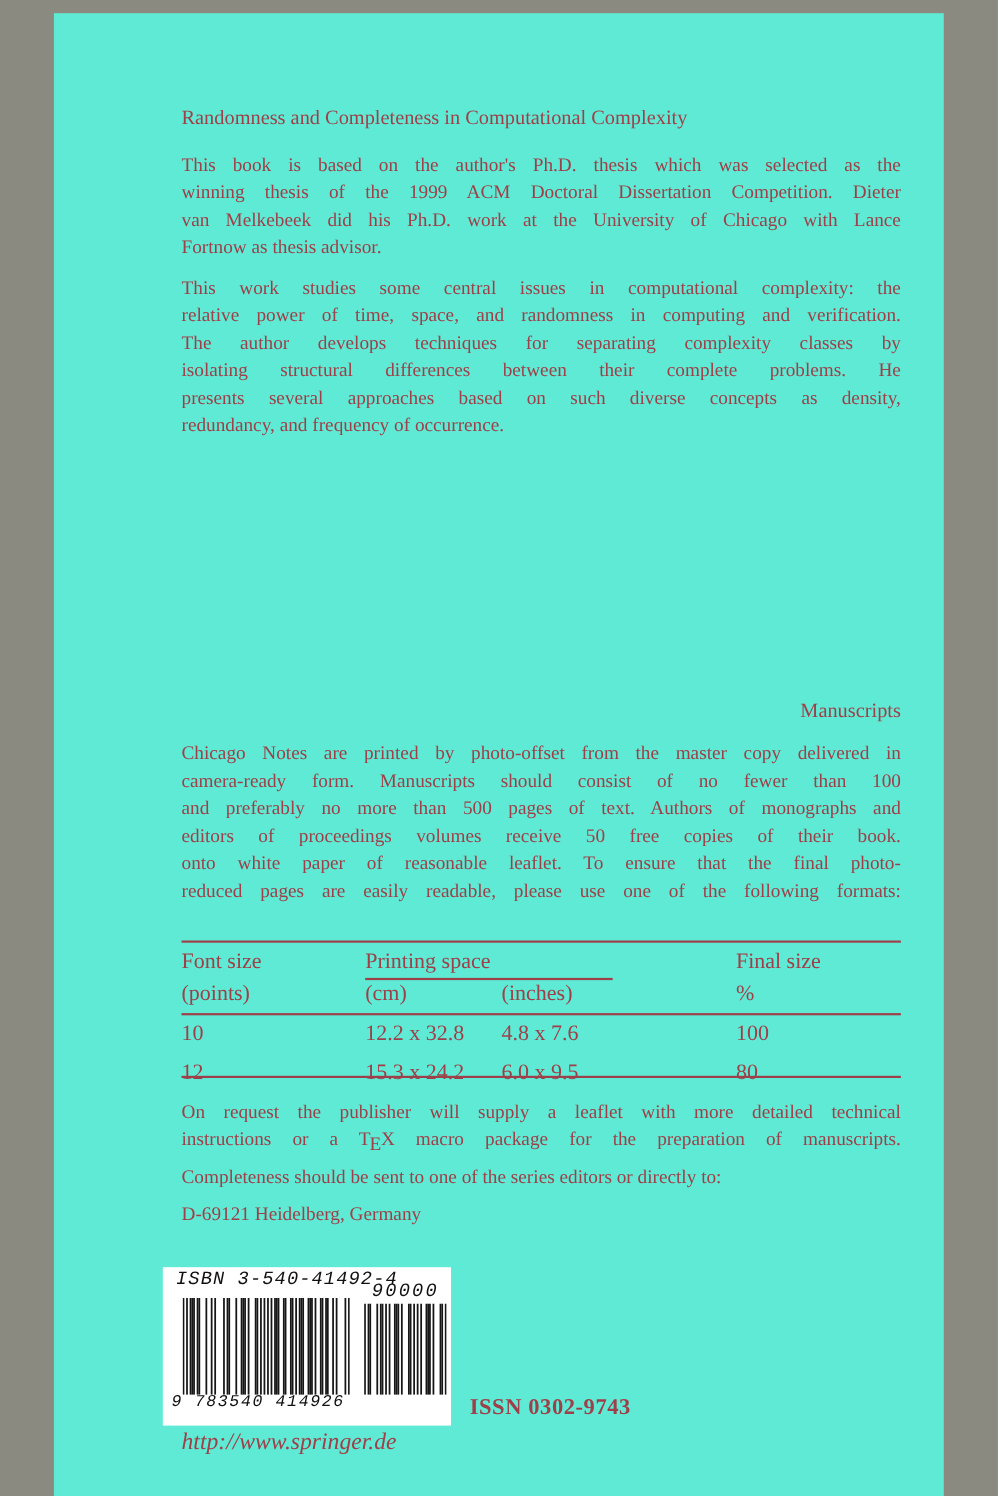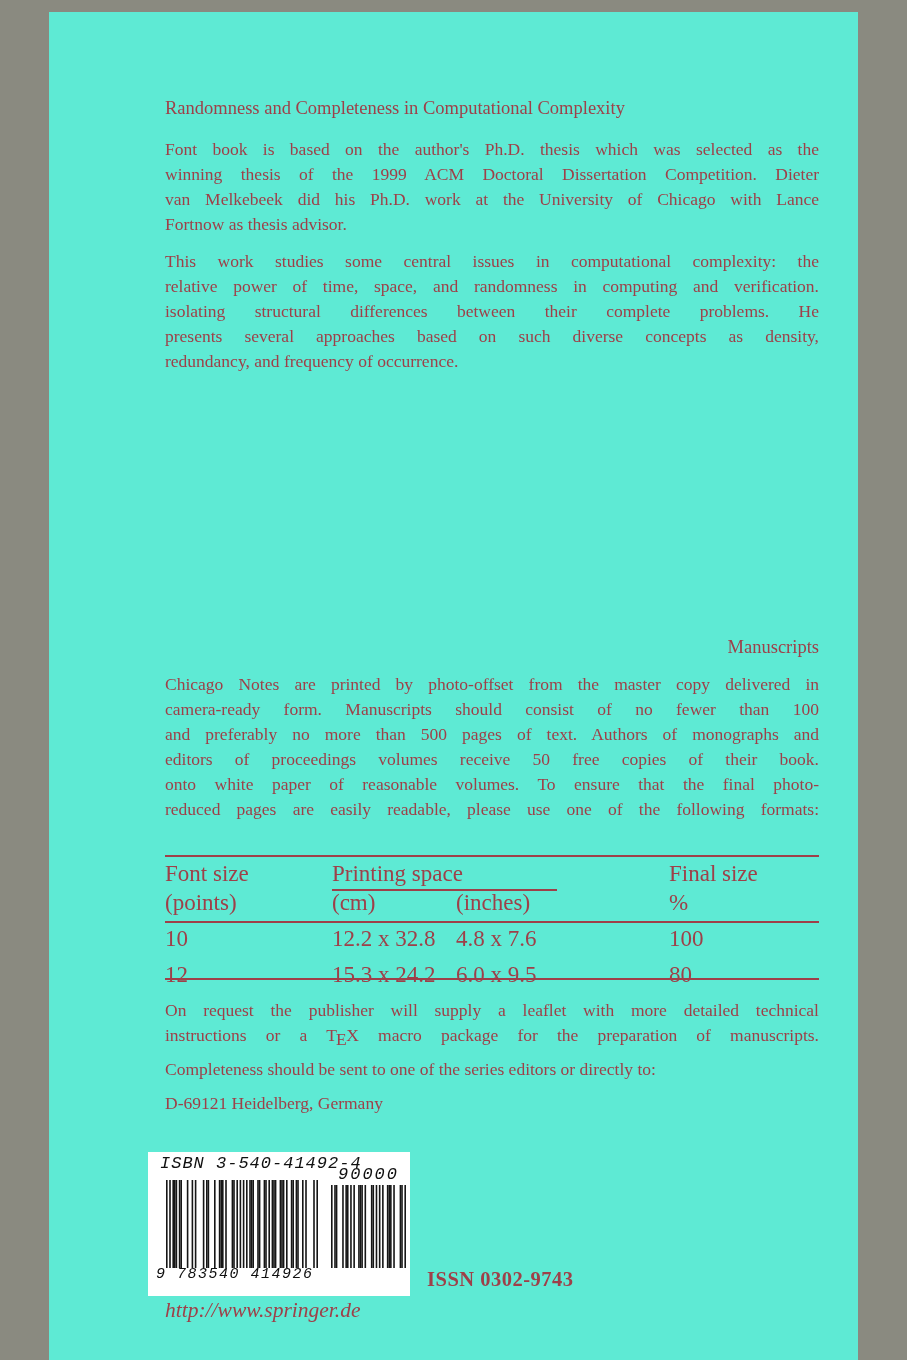--- a/index.html
+++ b/index.html
@@ -17,21 +17,21 @@
   .heading{font-size:18.5px;line-height:24px;}
   .tex-e{display:inline-block;vertical-align:-0.215em;margin-left:-0.055em;margin-right:-0.02em;}
 
   
   .ftable{height:125px;}
   .rule{position:absolute;left:0;width:654px;height:2px;background:#9e4049;}
   .rule.top{top:0;}
   .rule.mid{top:66px;}
   .rule.bot{top:123px;}
   .pa-underline{position:absolute;left:167px;top:34px;width:225px;height:1.5px;background:#9e4049;}
-  .tcell{position:absolute;font-size:23px;line-height:22px;white-space:nowrap;}
+  .tcell{position:absolute;font-size:20px;line-height:22px;white-space:nowrap;}
   .c1{left:0;} .c2{left:167px;} .c3{left:291px;} .c4{left:504px;}
   .hr1{top:8px;} .hr2{top:37px;} .dr1{top:73px;} .dr2{top:109px;}
 
   
   .barcode-box{left:99px;top:1140px;width:262px;height:144px;background:#ffffff;font-style:italic;}
   .mono{font-family:"Liberation Mono","DejaVu Sans Mono",monospace;color:#111;}
   .isbn-label{position:absolute;left:12px;top:2px;font-size:17px;letter-spacing:1px;white-space:nowrap;}
   .price-code{position:absolute;left:190px;top:13px;font-size:17px;letter-spacing:2px;white-space:nowrap;}
   .ean-digits{position:absolute;left:8px;top:114px;font-size:15px;letter-spacing:1.5px;white-space:nowrap;}
   .bars-main{position:absolute;left:18px;top:28px;width:152px;height:88px;}
@@ -42,42 +42,43 @@
   .url{left:116px;top:1286px;font-size:21.5px;font-style:italic;white-space:nowrap;}
 </style>
 </head>
 <body>
 
 <div class="page">
 
   <div class="abs col title" style="top:84px;">Randomness and Completeness in Computational Complexity</div>
 
   <div class="abs col" style="top:125px;">
-    <div class="line j">Font book is based on the author's Ph.D. thesis which was selected as the</div>
+    <div class="line j">This book is based on the author's Ph.D. thesis which was selected as the</div>
     <div class="line j">winning thesis of the 1999 ACM Doctoral Dissertation Competition. Dieter</div>
     <div class="line j">van Melkebeek did his Ph.D. work at the University of Chicago with Lance</div>
     <div class="line">Fortnow as thesis advisor.</div>
   </div>
 
   <div class="abs col" style="top:237px;">
     <div class="line j">This work studies some central issues in computational complexity: the</div>
     <div class="line j">relative power of time, space, and randomness in computing and verification.</div>
+    <div class="line j">The author develops techniques for separating complexity classes by</div>
     <div class="line j">isolating structural differences between their complete problems. He</div>
     <div class="line j">presents several approaches based on such diverse concepts as density,</div>
     <div class="line">redundancy, and frequency of occurrence.</div>
   </div>
 
   <div class="abs col heading" style="top:623px;text-align:right;">Manuscripts</div>
 
   <div class="abs col" style="top:660px;">
     <div class="line j">Chicago Notes are printed by photo-offset from the master copy delivered in</div>
     <div class="line j">camera-ready form. Manuscripts should consist of no fewer than 100</div>
     <div class="line j">and preferably no more than 500 pages of text. Authors of monographs and</div>
     <div class="line j">editors of proceedings volumes receive 50 free copies of their book.</div>
-    <div class="line j">onto white paper of reasonable volumes. To ensure that the final photo-</div>
+    <div class="line j">onto white paper of reasonable leaflet. To ensure that the final photo-</div>
     <div class="line j">reduced pages are easily readable, please use one of the following formats:</div>
   </div>
 
   <div class="abs col ftable" style="top:843px;">
     <div class="rule top"></div>
     <div class="tcell c1 hr1">Font size</div>
     <div class="tcell c2 hr1">Printing space</div>
     <div class="tcell c4 hr1">Final size</div>
     <div class="pa-underline"></div>
     <div class="tcell c1 hr2">(points)</div>

